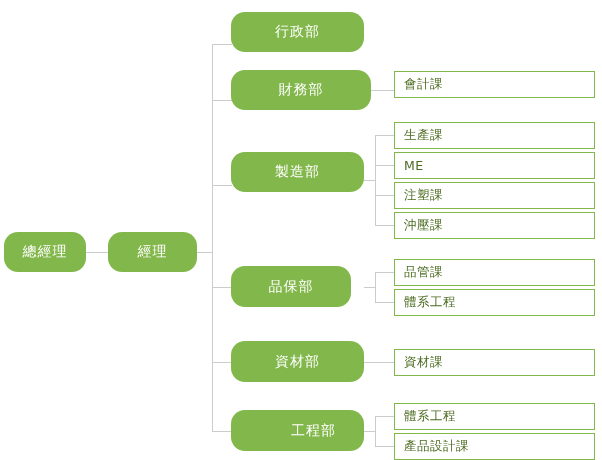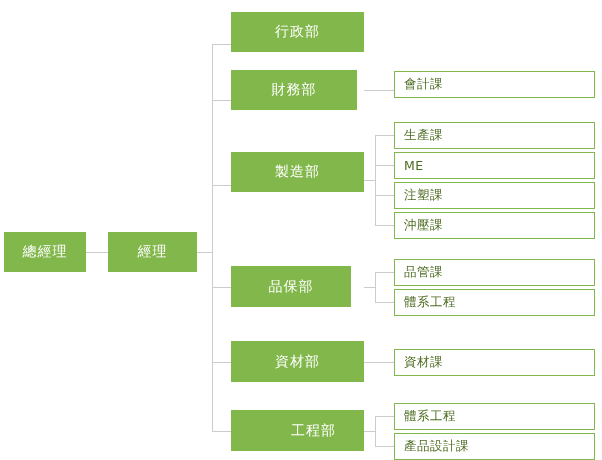--- a/index.html
+++ b/index.html
@@ -24,20 +24,21 @@
     display:flex;
     align-items:center;
     white-space:nowrap;
   }
   .node.filled{
     background:#82b74b;
     color:#ffffff;
     justify-content:center;
     font-size:14px;
     letter-spacing:1px;
+    border-radius:14px;
   }
   .node.outline{
     background:#ffffff;
     border:1px solid #82b74b;
     color:#4b6b1f;
     justify-content:flex-start;
     padding-left:9px;
     font-size:12.5px;
     letter-spacing:0.5px;
   }
@@ -79,21 +80,21 @@
   <div class="line v" style="left:375px;top:416px;height:30px;"></div>
   <div class="line h" style="left:375px;top:416px;width:19px;"></div>
   <div class="line h" style="left:375px;top:446px;width:19px;"></div>
 
   <div class="node filled" style="left:4px;top:232px;width:82px;height:40px;">總經理</div>
 
   <div class="node filled" style="left:108px;top:232px;width:89px;height:40px;">經理</div>
 
   <div class="node filled" style="left:231px;top:12px;width:133px;height:40px;">行政部</div>
 
-  <div class="node filled" style="left:231px;top:70px;width:126px;height:40px;">財務部</div>
+  <div class="node filled" style="left:231px;top:70px;width:140px;height:40px;">財務部</div>
 
   <div class="node filled" style="left:231px;top:152px;width:133px;height:40px;">製造部</div>
 
   <div class="node filled" style="left:231px;top:266px;width:120px;height:41px;">品保部</div>
 
   <div class="node filled" style="left:231px;top:341px;width:133px;height:41px;">資材部</div>
 
   <div class="node filled" style="left:231px;top:410px;width:133px;height:41px;padding-left:32px;">工程部</div>
 
   <div class="node outline" style="left:394px;top:71px;width:201px;height:27px;">會計課</div>

